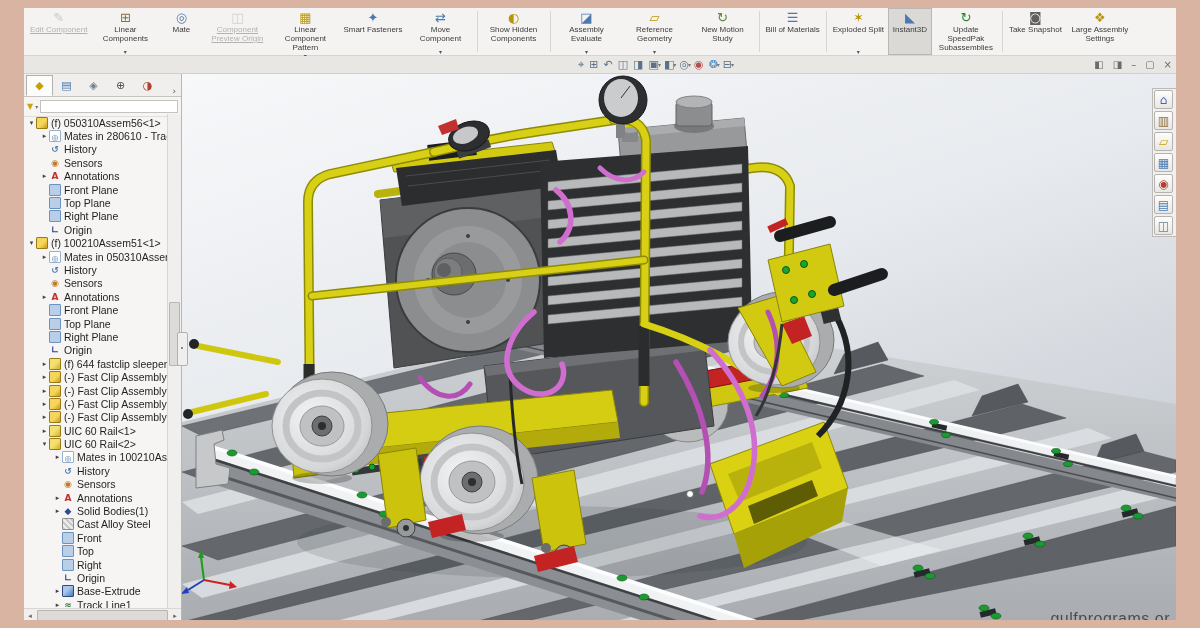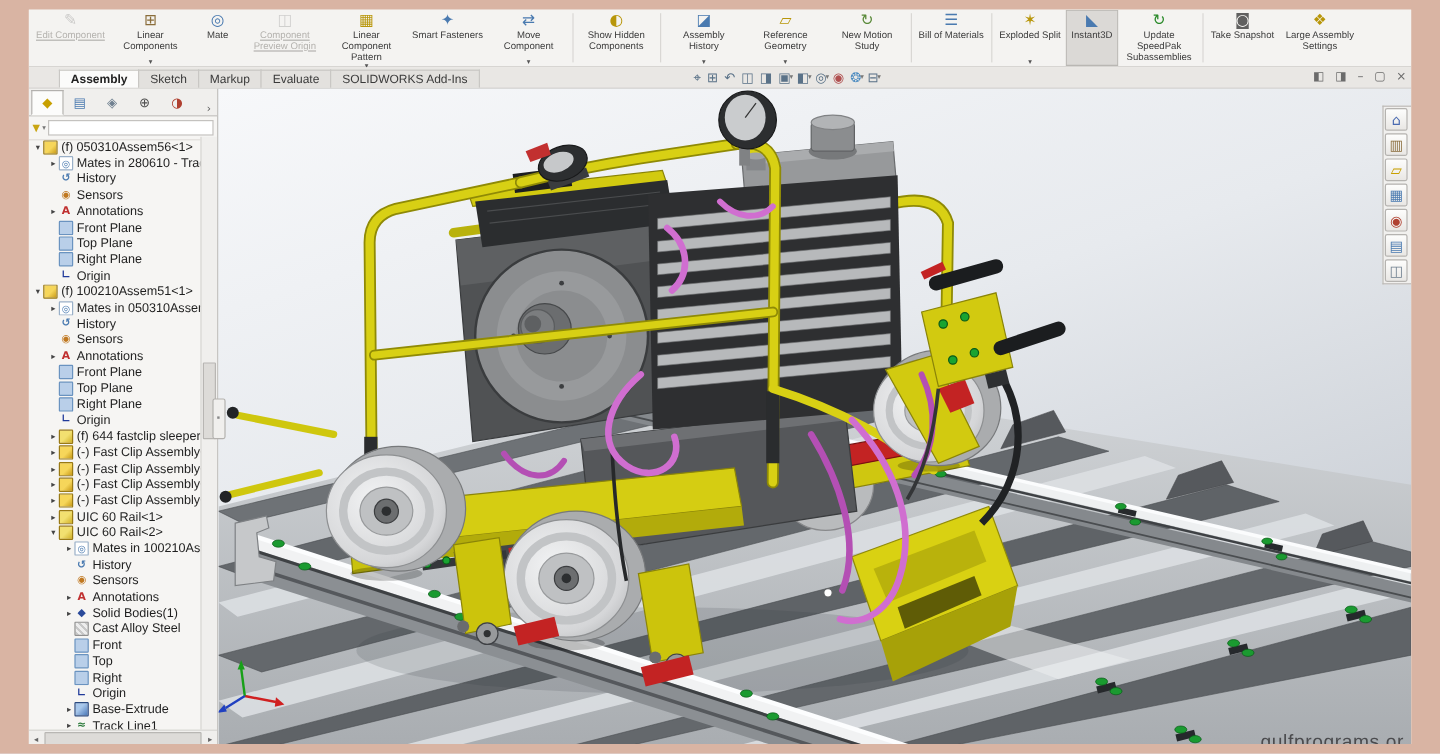--- a/index.html
+++ b/index.html
@@ -130,21 +130,21 @@
 
       <div class="rbtn">
         <span class="ricon glyph" style="color: rgb(184, 150, 10);">◐</span>
         <span class="rlabel">Show Hidden Components</span>
         <span class="rcaret glyph">▾</span>
       </div>
       <span class="rsep show"></span>
 
       <div class="rbtn">
         <span class="ricon glyph" style="color: rgb(74, 122, 176);">◪</span>
-        <span class="rlabel">Assembly History</span>
+        <span class="rlabel">Assembly Evaluate</span>
         <span class="rcaret glyph show">▾</span>
       </div>
 
       <div class="rbtn">
         <span class="ricon glyph" style="color: rgb(184, 150, 10);">▱</span>
         <span class="rlabel">Reference Geometry</span>
         <span class="rcaret glyph show">▾</span>
       </div>
 
       <div class="rbtn">
@@ -189,32 +189,20 @@
       <div class="rbtn">
         <span class="ricon glyph" style="color: rgb(184, 150, 10);">❖</span>
         <span class="rlabel">Large Assembly Settings</span>
         <span class="rcaret glyph">▾</span>
       </div>
 
     </div>
 
   <div class="tabbar">
     <span style="width:26px"></span>
-    <span style="display:flex;align-items:flex-end;">
-
-        <span class="dtab active">Assembly</span>
-
-        <span class="dtab">Sketch</span>
-
-        <span class="dtab">Markup</span>
-
-        <span class="dtab">Evaluate</span>
-
-        <span class="dtab">SOLIDWORKS Add-Ins</span>
-      </span>
     <span class="hud">
 
         <span style="display:flex;align-items:center;">
           <span class="hicon glyph" style="color: rgb(90, 114, 136);">⌖</span>
           <span class="hcaret glyph">▾</span>
         </span>
 
         <span style="display:flex;align-items:center;">
           <span class="hicon glyph" style="color: rgb(90, 114, 136);">⊞</span>
           <span class="hcaret glyph">▾</span>

